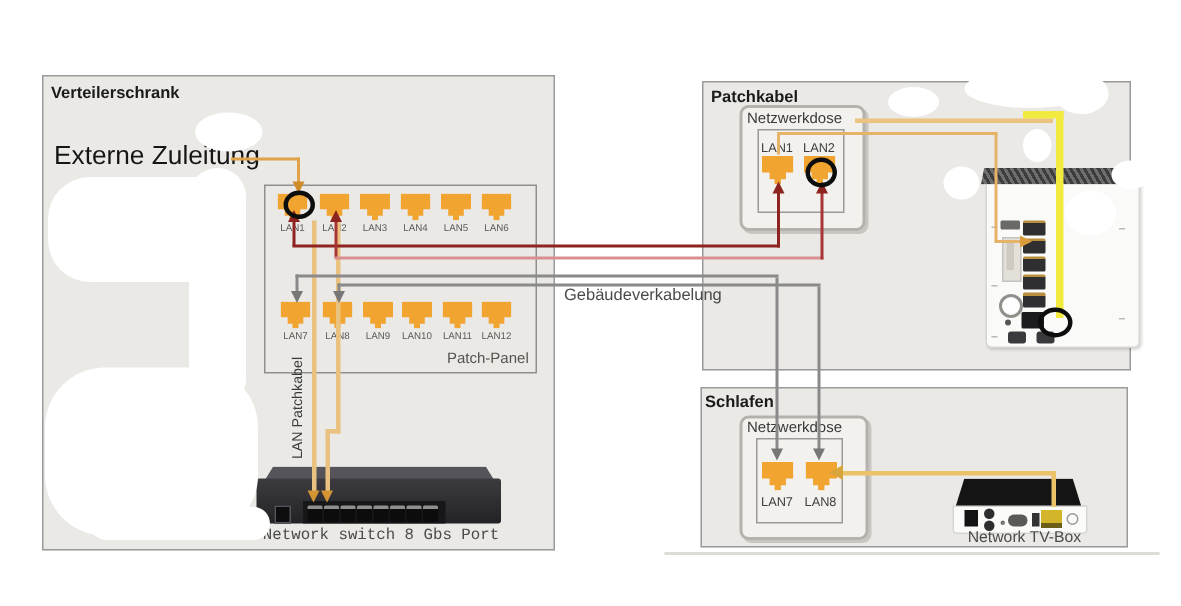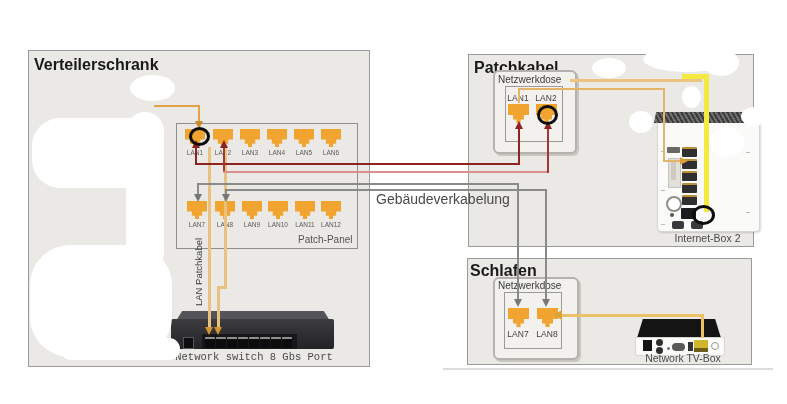--- a/index.html
+++ b/index.html
@@ -1,19 +1,19 @@
 <!DOCTYPE html>
 <html><head>
 <meta charset="utf-8">
 <style>
   html,body{margin:0;padding:0;background:#fff;font-family:"Liberation Sans",sans-serif;}
   #canvas{position:relative;width:787px;height:404px;background:#fff;overflow:hidden;}
   .abs{position:absolute;}
   .region{position:absolute;background:#eae9e6;border:1px solid #9a9a9a;}
-  .region-title{position:absolute;font-size:16px;font-weight:bold;color:#1a1a1a;}
+  .region-title{position:absolute;font-size:11px;font-weight:bold;color:#1a1a1a;}
   .dose{position:absolute;background:#f2f1ee;border:2px solid #b5b2ae;border-radius:6px;box-shadow:2px 2px 0 #c9c6c2;}
   .dose-inner{position:absolute;border:1px solid #9a9a9a;background:transparent;}
   .dose-title{position:absolute;font-size:10px;color:#3a3a3a;}
   .jack{position:absolute;width:20px;height:18px;background:#f1a42f;
         clip-path:polygon(0 0,100% 0,100% 58%,76% 58%,76% 82%,60% 82%,60% 100%,40% 100%,40% 82%,24% 82%,24% 58%,0 58%);}
   .jack.big{width:21px;height:19px;}
   .plabel{position:absolute;width:26px;text-align:center;font-size:6.5px;color:#5a5a58;}
   .wlabel{position:absolute;width:24px;text-align:center;font-size:8.5px;color:#3f3f3d;}
   .hline,.vline{position:absolute;}
   .arrow{position:absolute;width:0;height:0;}
@@ -31,20 +31,21 @@
 
   <div class="region" style="left:28px;top:50px;width:340px;height:315px;"></div>
   <div class="region" style="left:468px;top:54px;width:284px;height:191px;"></div>
   <div class="region" style="left:467px;top:258px;width:283px;height:105px;"></div>
   <div class="region-title" style="left:34px;top:56px;">Verteilerschrank</div>
   <div class="region-title" style="left:474px;top:59px;">Patchkabel</div>
   <div class="region-title" style="left:470px;top:262px;">Schlafen</div>
 
   <div class="hline" style="left:443px;top:368px;width:330px;height:2px;background:#dedcd8;"></div>
 
+  <div class="abs" style="left:36px;top:93px;font-size:17.5px;color:#151515;">Externe Zuleitung</div>
 
   <div class="abs" style="left:176px;top:123px;width:180px;height:124px;border:1px solid #8f8f8f;"></div>
   <div class="abs" style="left:298px;top:234px;font-size:10px;color:#55534f;">Patch-Panel</div>
 
   <div class="jack" style="left:185px;top:129px;"></div>
   <div class="jack" style="left:213px;top:129px;"></div>
   <div class="jack" style="left:240px;top:129px;"></div>
   <div class="jack" style="left:267px;top:129px;"></div>
   <div class="jack" style="left:294px;top:129px;"></div>
   <div class="jack" style="left:321px;top:129px;"></div>
@@ -103,21 +104,20 @@
   <div class="ethport" style="left:682px;top:183px;"></div>
   <div class="ethport" style="left:682px;top:195px;"></div>
   <div class="abs" style="left:681px;top:208px;width:15px;height:11px;background:#1c1c1e;border-radius:1px;"></div>
   <div class="abs" style="left:672px;top:221px;width:12px;height:8px;background:#3a3a3c;border-radius:2px;"></div>
   <div class="abs" style="left:691px;top:221px;width:12px;height:8px;background:#3a3a3c;border-radius:2px;"></div>
   <div class="abs" style="left:661px;top:151px;width:4px;height:1px;background:#bdbab6;"></div>
   <div class="abs" style="left:661px;top:190px;width:4px;height:1px;background:#bdbab6;"></div>
   <div class="abs" style="left:661px;top:224px;width:4px;height:1px;background:#bdbab6;"></div>
   <div class="abs" style="left:746px;top:152px;width:4px;height:1px;background:#bdbab6;"></div>
   <div class="abs" style="left:746px;top:212px;width:4px;height:1px;background:#bdbab6;"></div>
-  <div class="devlabel" style="left:650px;top:232px;width:115px;">Internet-Box 2</div>
 
   <div class="dose" style="left:493px;top:277px;width:82px;height:79px;"></div>
   <div class="dose-title" style="left:498px;top:280px;">Netzwerkdose</div>
   <div class="dose-inner" style="left:504px;top:292px;width:56px;height:55px;"></div>
   <div class="jack big" style="left:508px;top:308px;"></div>
   <div class="jack big" style="left:537px;top:308px;"></div>
   <div class="wlabel" style="left:506px;top:329px;">LAN7</div>
   <div class="wlabel" style="left:535px;top:329px;">LAN8</div>
 
   <div class="abs" style="left:637px;top:319px;width:84px;height:19px;background:#141414;clip-path:polygon(7% 0,93% 0,100% 100%,0 100%);"></div>
@@ -161,21 +161,21 @@
   <div class="vline" style="left:517px;top:185px;width:2px;height:115px;background:#8a8a8a;"></div>
   <div class="arrow" style="left:194px;top:194px;border-left:4px solid transparent;border-right:4px solid transparent;border-top:8px solid #777;"></div>
   <div class="arrow" style="left:514px;top:299px;border-left:4px solid transparent;border-right:4px solid transparent;border-top:8px solid #777;"></div>
 
   <div class="vline" style="left:225px;top:189px;width:2px;height:7px;background:#8a8a8a;"></div>
   <div class="hline" style="left:225px;top:189px;width:322px;height:2px;background:#8a8a8a;"></div>
   <div class="vline" style="left:545px;top:191px;width:2px;height:109px;background:#8a8a8a;"></div>
   <div class="arrow" style="left:222px;top:194px;border-left:4px solid transparent;border-right:4px solid transparent;border-top:8px solid #777;"></div>
   <div class="arrow" style="left:542px;top:299px;border-left:4px solid transparent;border-right:4px solid transparent;border-top:8px solid #777;"></div>
 
-  <div class="abs" style="left:376px;top:191px;font-size:14px;color:#4a4a48;">Gebäudeverkabelung</div>
+  <div class="abs" style="left:376px;top:191px;font-size:11px;color:#4a4a48;">Gebäudeverkabelung</div>
 
   <div class="vline" style="left:518px;top:89px;width:2px;height:14px;background:#e5b468;"></div>
   <div class="hline" style="left:518px;top:88px;width:147px;height:2px;background:#e5b468;"></div>
   <div class="vline" style="left:663px;top:88px;width:2px;height:73px;background:#e5b468;"></div>
   <div class="hline" style="left:663px;top:160px;width:19px;height:2px;background:#e5b468;"></div>
   <div class="arrow" style="left:680px;top:157px;border-top:4px solid transparent;border-bottom:4px solid transparent;border-left:8px solid #d99c3c;"></div>
 
   <div class="hline" style="left:570px;top:79px;width:132px;height:3px;background:#ecc482;"></div>
 
   <div class="hline" style="left:562px;top:314px;width:141px;height:3px;background:#ecc268;"></div>

